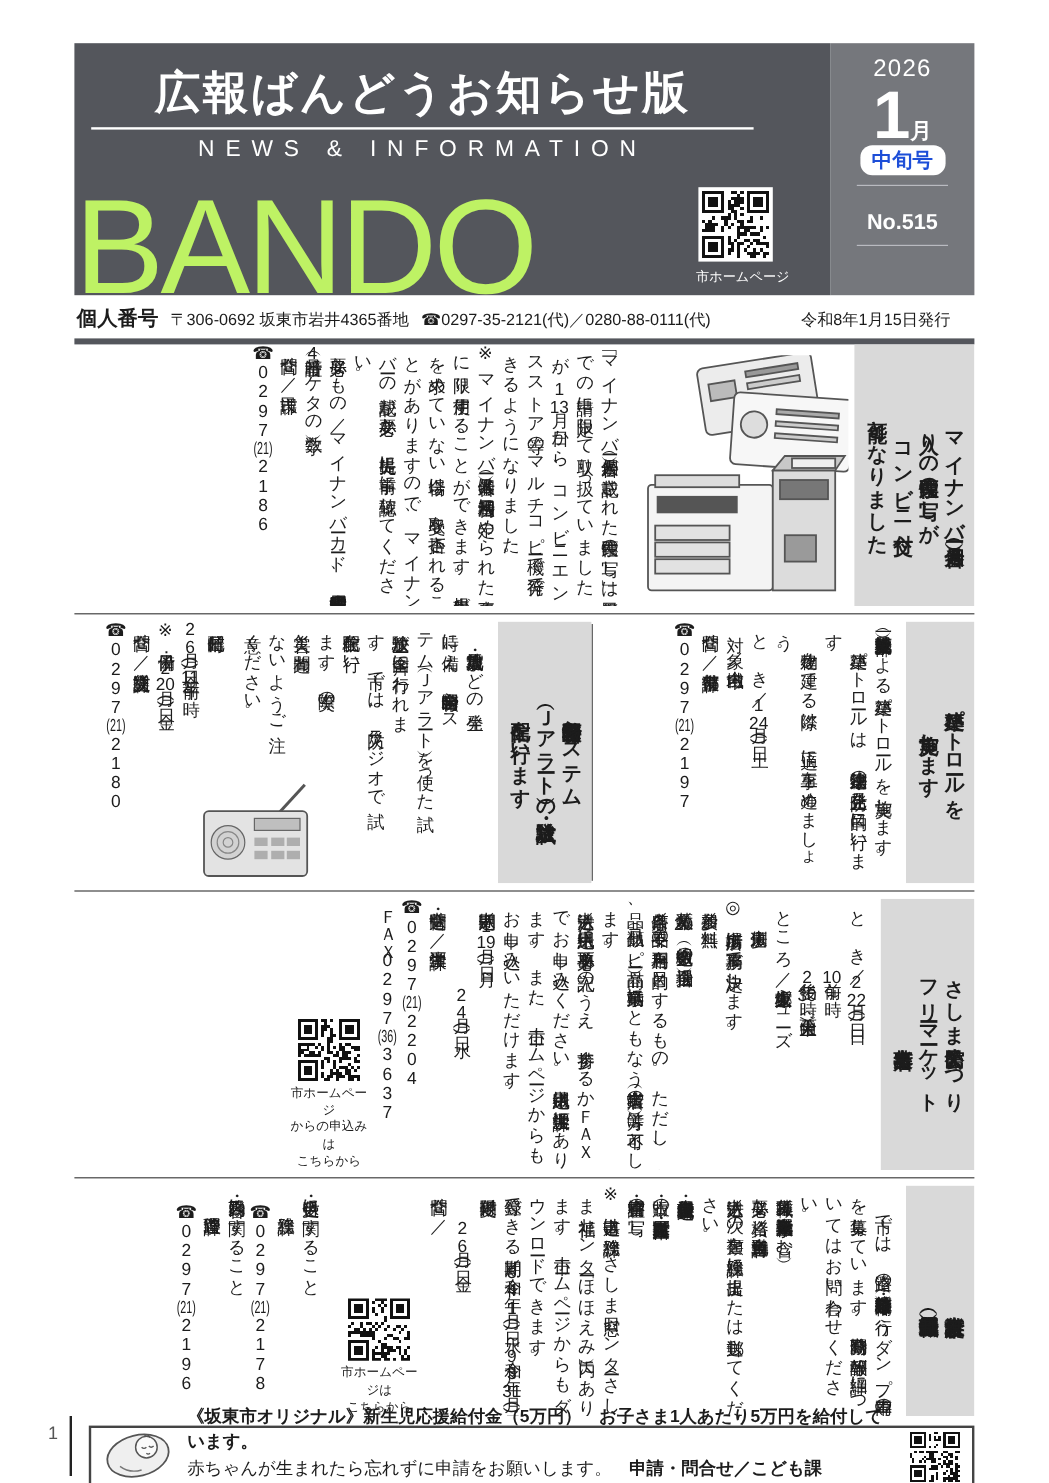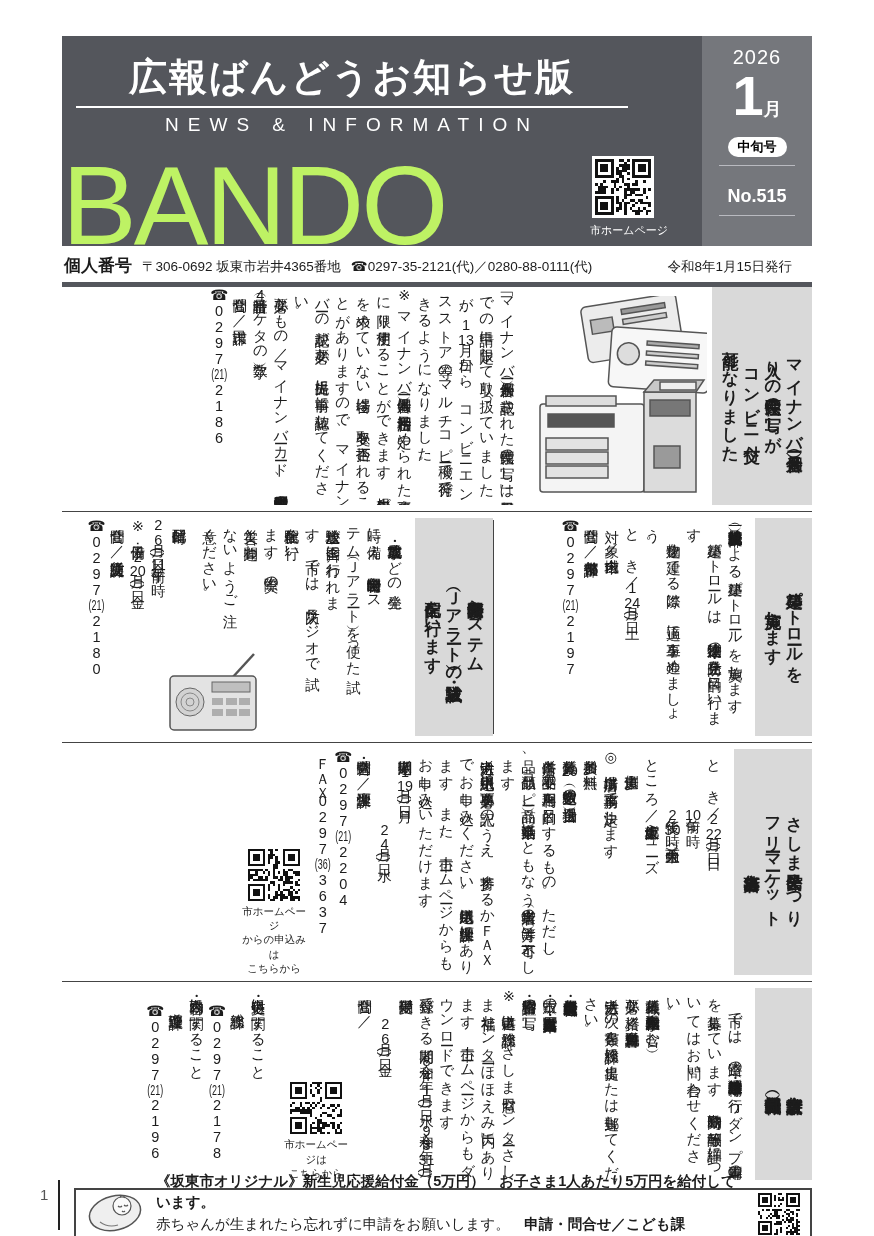--- a/index.html
+++ b/index.html
@@ -12,27 +12,27 @@
   .hdr-title{position:absolute;top:16px;left:10px;width:560px;text-align:center;
              color:#fff;font-size:38px;font-weight:bold;letter-spacing:2px;}
   .hdr-underline{position:absolute;top:70px;left:14px;width:552px;height:2px;background:#fff;}
   .hdr-sub{position:absolute;top:78px;left:10px;width:560px;text-align:center;color:#fff;
            font-size:19px;letter-spacing:9px;}
   .hdr-logo{position:absolute;bottom:-16px;left:0px;color:#bef264;font-size:112px;
             font-weight:normal;letter-spacing:-3px;line-height:1;}
   .hdr-qr{position:absolute;right:48px;bottom:28px;width:56px;height:56px;background:#fff;padding:3px;}
   .hdr-qr svg{width:100%;height:100%;display:block;}
   .hdr-qrcap{position:absolute;right:34px;bottom:8px;color:#fff;font-size:11px;}
-  .hdr-right{width:110px;background:#75777c;display:flex;flex-direction:column;align-items:center;color:#fff;}
+  .hdr-right{width:120px;background:#75777c;display:flex;flex-direction:column;align-items:center;color:#fff;}
   .hdr-year{font-size:20px;margin-top:10px;letter-spacing:1px;}
   .hdr-month{line-height:.9;margin-top:2px;}
   .hdr-month .num{font-size:56px;font-weight:bold;}
   .hdr-month .unit{font-size:18px;font-weight:bold;}
-  .badge{background:#fff;color:#000000;font-size:13px;font-weight:bold;border-radius:10px;
-         padding:1px 10px;margin-top:16px;}
+  .badge{background:#fff;color:#1d4ed8;font-size:17px;font-weight:bold;border-radius:10px;
+         padding:1px 10px;margin-top:0;}
   .hdr-div{width:76px;border-top:1px solid #b9bac0;margin-top:8px;}
   .hdr-no{font-size:18px;font-weight:bold;margin-top:20px;}
   .hdr-dept{margin-top:auto;width:100%;background:#54565c;text-align:center;
             font-size:15px;font-weight:bold;line-height:1.5;padding:7px 0 8px;}
   
   .office{display:flex;align-items:baseline;gap:10px;font-size:13.5px;padding:8px 2px 5px;}
   .office .name{font-size:17px;font-weight:bold;}
   .office .date{margin-left:auto;padding-right:18px;}
   .thickbar{height:5px;background:#54565c;}
   

